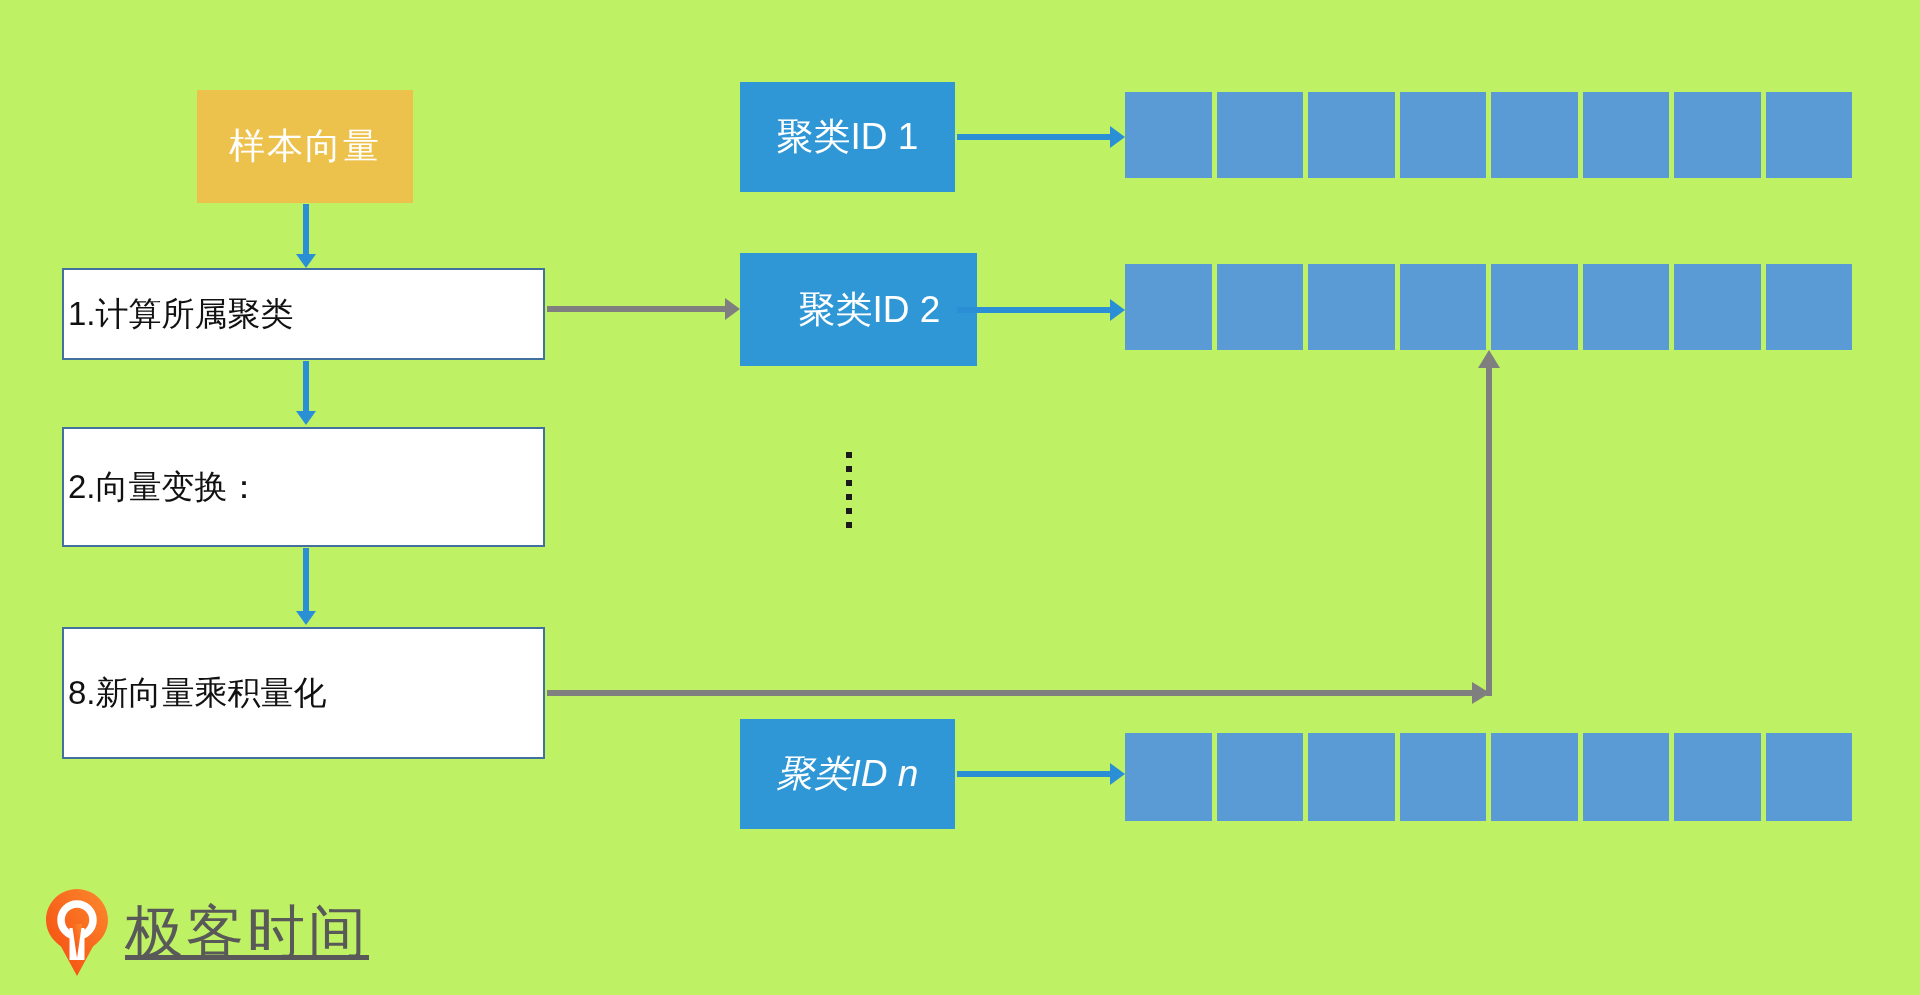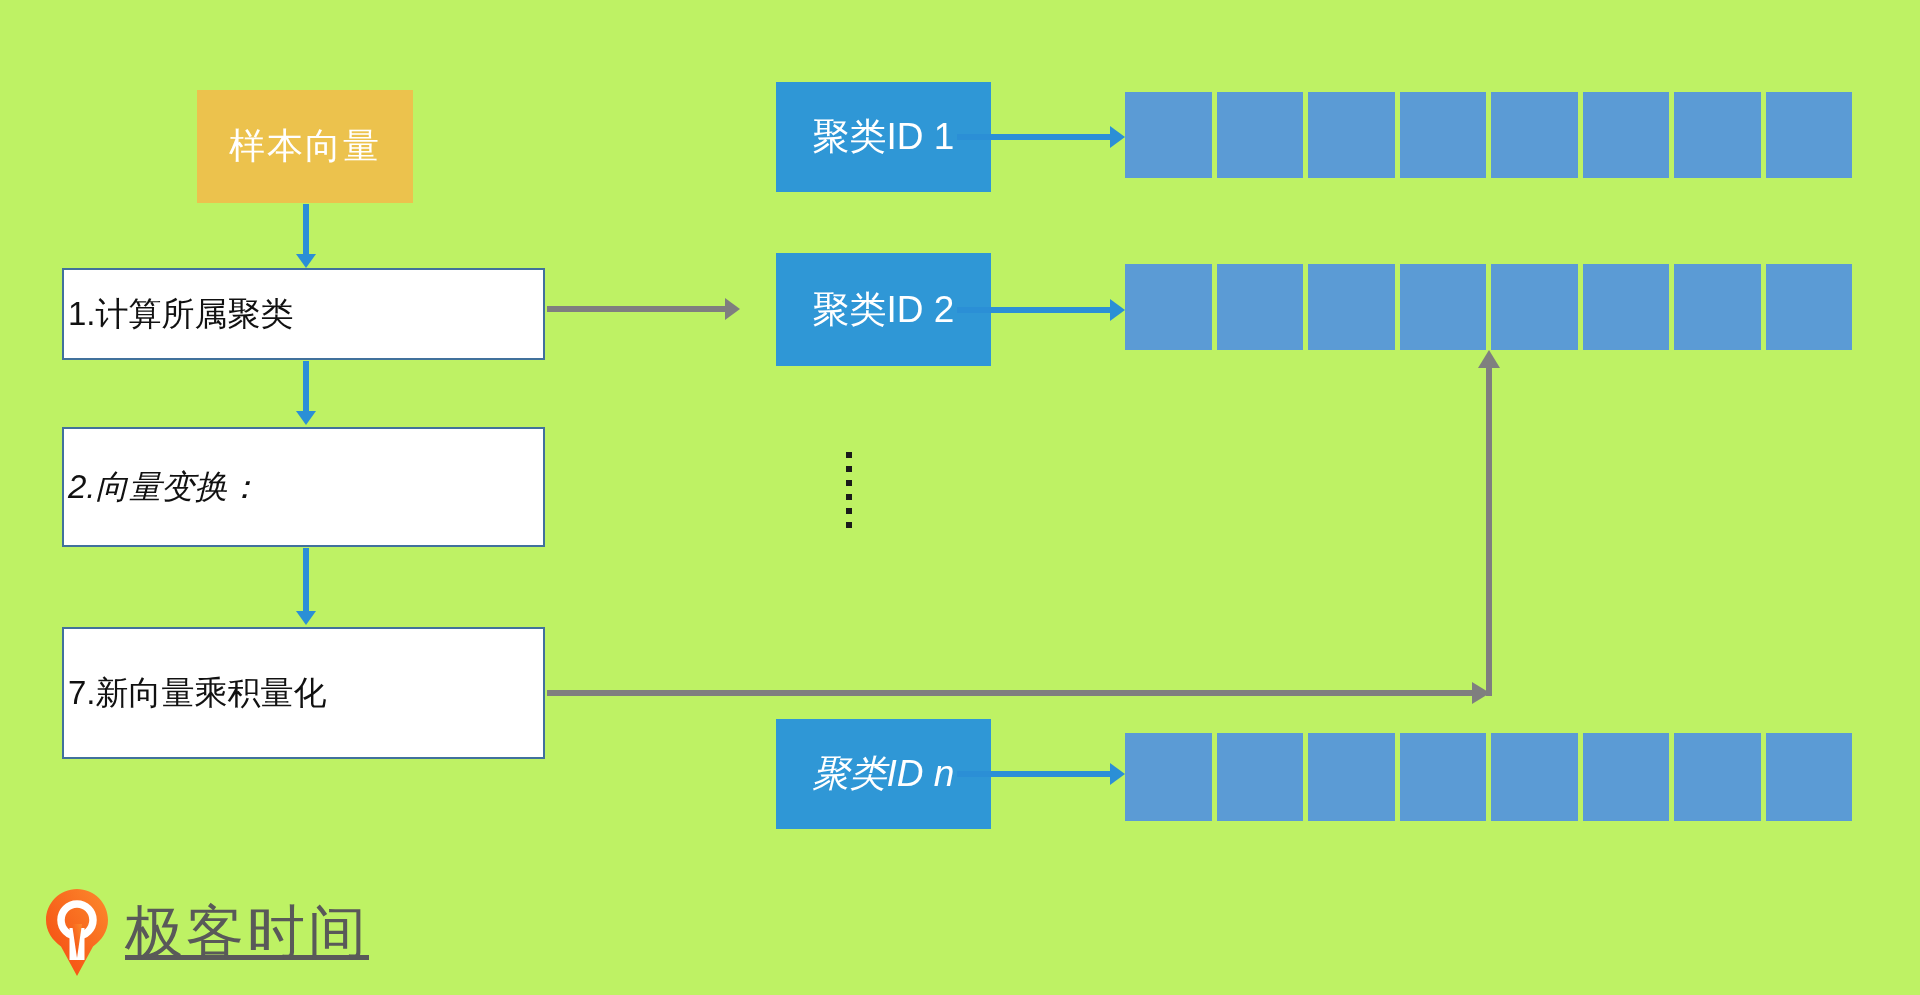--- a/index.html
+++ b/index.html
@@ -10,29 +10,29 @@
   .sample-box{position:absolute;left:197px;top:90px;width:216px;height:113px;
     background:var(--gold);color:#fff;font-size:36px;
     display:flex;align-items:center;justify-content:center;letter-spacing:2px;}
 
   
   .step-box{position:absolute;left:62px;width:483px;background:#fff;
     border:2px solid var(--boxBorder);box-sizing:border-box;
     display:flex;flex-direction:column;justify-content:center;
     padding-left:4px;font-size:33px;color:#111;line-height:46px;}
   .step-1{top:268px;height:92px;}
-  .step-2{top:427px;height:120px;font-style:italic;}
+  .step-2{top:427px;height:120px;}
   .step-3{top:627px;height:132px;}
   .step-box .indent{padding-left:38px;}
 
   
-  .cluster-box{position:absolute;left:776px;width:215px;background:var(--clusterBlue);
+  .cluster-box{position:absolute;left:740px;width:215px;background:var(--clusterBlue);
     color:#fff;font-size:37px;display:flex;align-items:center;justify-content:center;}
   .cluster-1{top:82px;height:110px;}
-  .cluster-2{top:253px;height:113px;}
+  .cluster-2{top:253px;height:113px;padding-left:22px;}
   .cluster-n{top:719px;height:110px;font-style:italic;}
 
   
   .bar{position:absolute;left:1125px;width:727px;display:flex;gap:5px;}
   .bar-1{top:92px;height:86px;}
   .bar-2{top:264px;height:86px;}
   .bar-n{top:733px;height:88px;}
   .cell{flex:1 1 0;background:var(--barBlue);}
 
   
@@ -101,21 +101,21 @@
     <div class="head"></div>
   </div>
 
   <div class="step-box step-1">
     <div class="line">1.计算所属聚类</div>
   </div>
   <div class="step-box step-2">
     <div class="line">2.向量变换：</div>
   </div>
   <div class="step-box step-3">
-    <div class="line">7.新向量乘积量化</div>
+    <div class="line">8.新向量乘积量化</div>
   </div>
 
   <div class="h-arrow h-gray ga-1">
     <div class="shaft"></div>
     <div class="head"></div>
   </div>
 
   <div class="cluster-box cluster-1">
     <span>聚类ID 1</span>
   </div>

